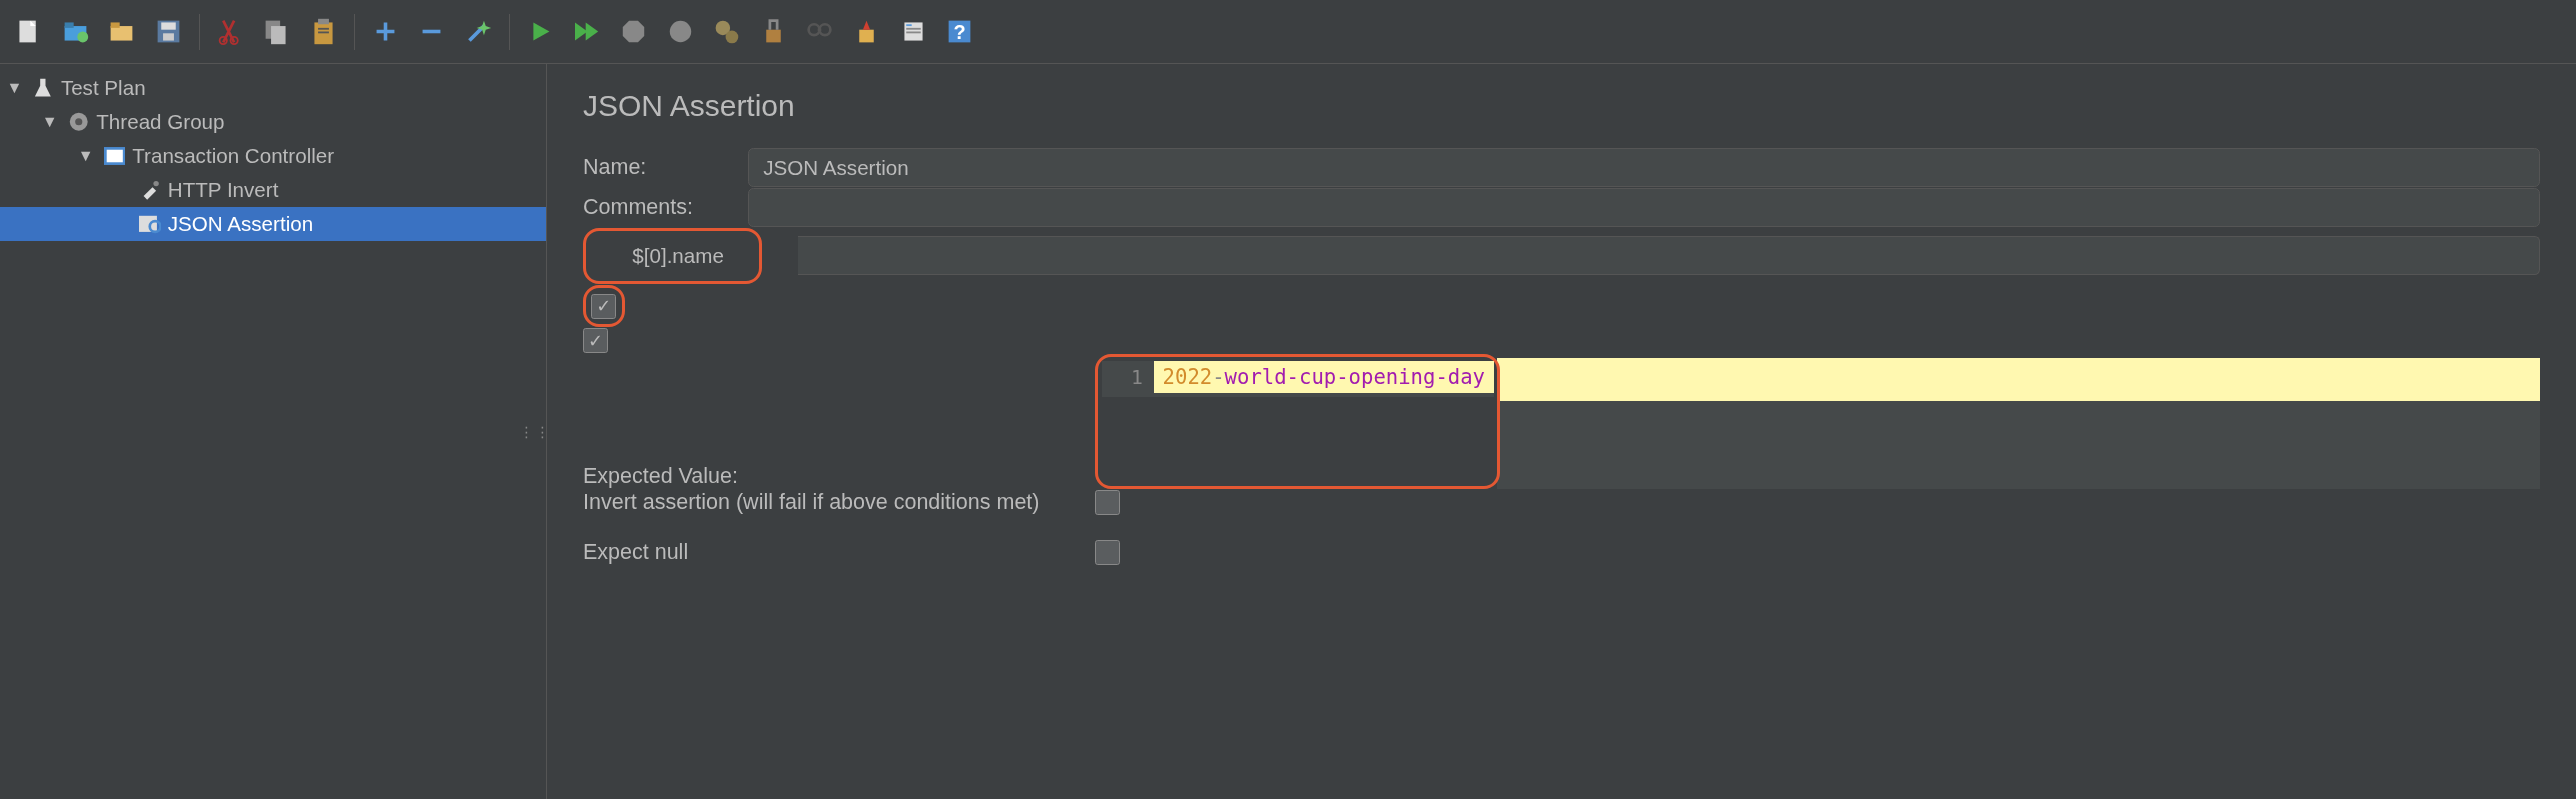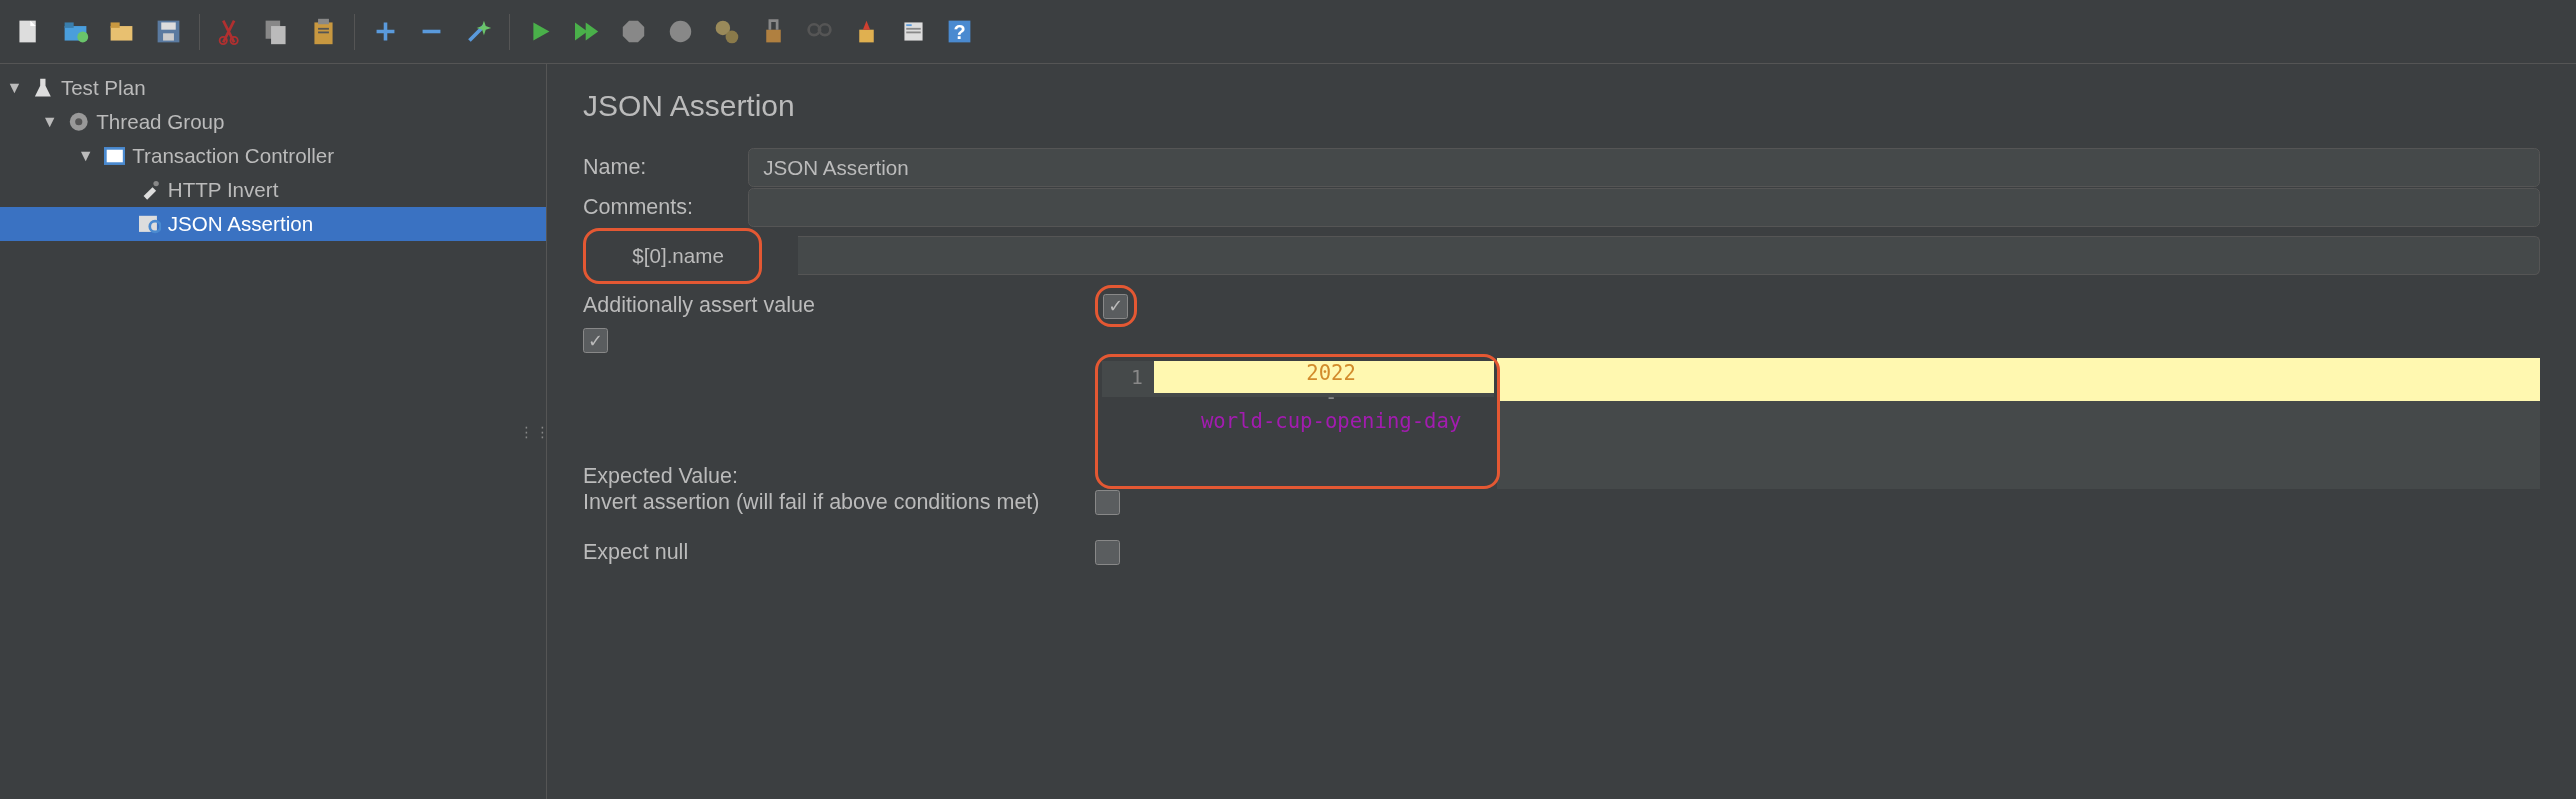--- a/index.html
+++ b/index.html
@@ -160,24 +160,23 @@
 .code-body {
   flex: 1;
   height: 131px;
   background: #45494a;
   position: relative;
 }
 .code-line {
   height: 32px;
   display: flex;
   align-items: center;
-  padding-left: 15px;
+  padding-left: 9px;
   font-family: monospace;
   font-size: 20.6px;
-  flex-direction: column;
 }
 .code-line.highlighted {
   background: #fff8b0;
 }
 .code-num { color: #d28b2c; }
 .code-op { color: #888; }
 .code-id { color: #a21caf; }
 </style>
 </head>
 <body>
@@ -382,21 +381,20 @@
     </div>
 
     <div class="form-row">
       <div class="highlight-box highlight-input-wrap" style="width:179px">
         <input class="text-input" style="width: 161px; flex: 0 0 auto; border: none; background: transparent;" value="$[0].name">
       </div>
       <input class="text-input" style="border-left: none; border-top-left-radius: 0px; border-bottom-left-radius: 0px; margin-left: -3.6px;">
     </div>
 
     <div class="form-row">
-      <div class="form-label">Additionally assert value</div>
       <div class="highlight-box">
         <span class="checkbox">✓</span>
       </div>
     </div>
 
     <div class="form-row">
       <span class="checkbox">✓</span>
     </div>
 
     <div class="form-row align-top">

